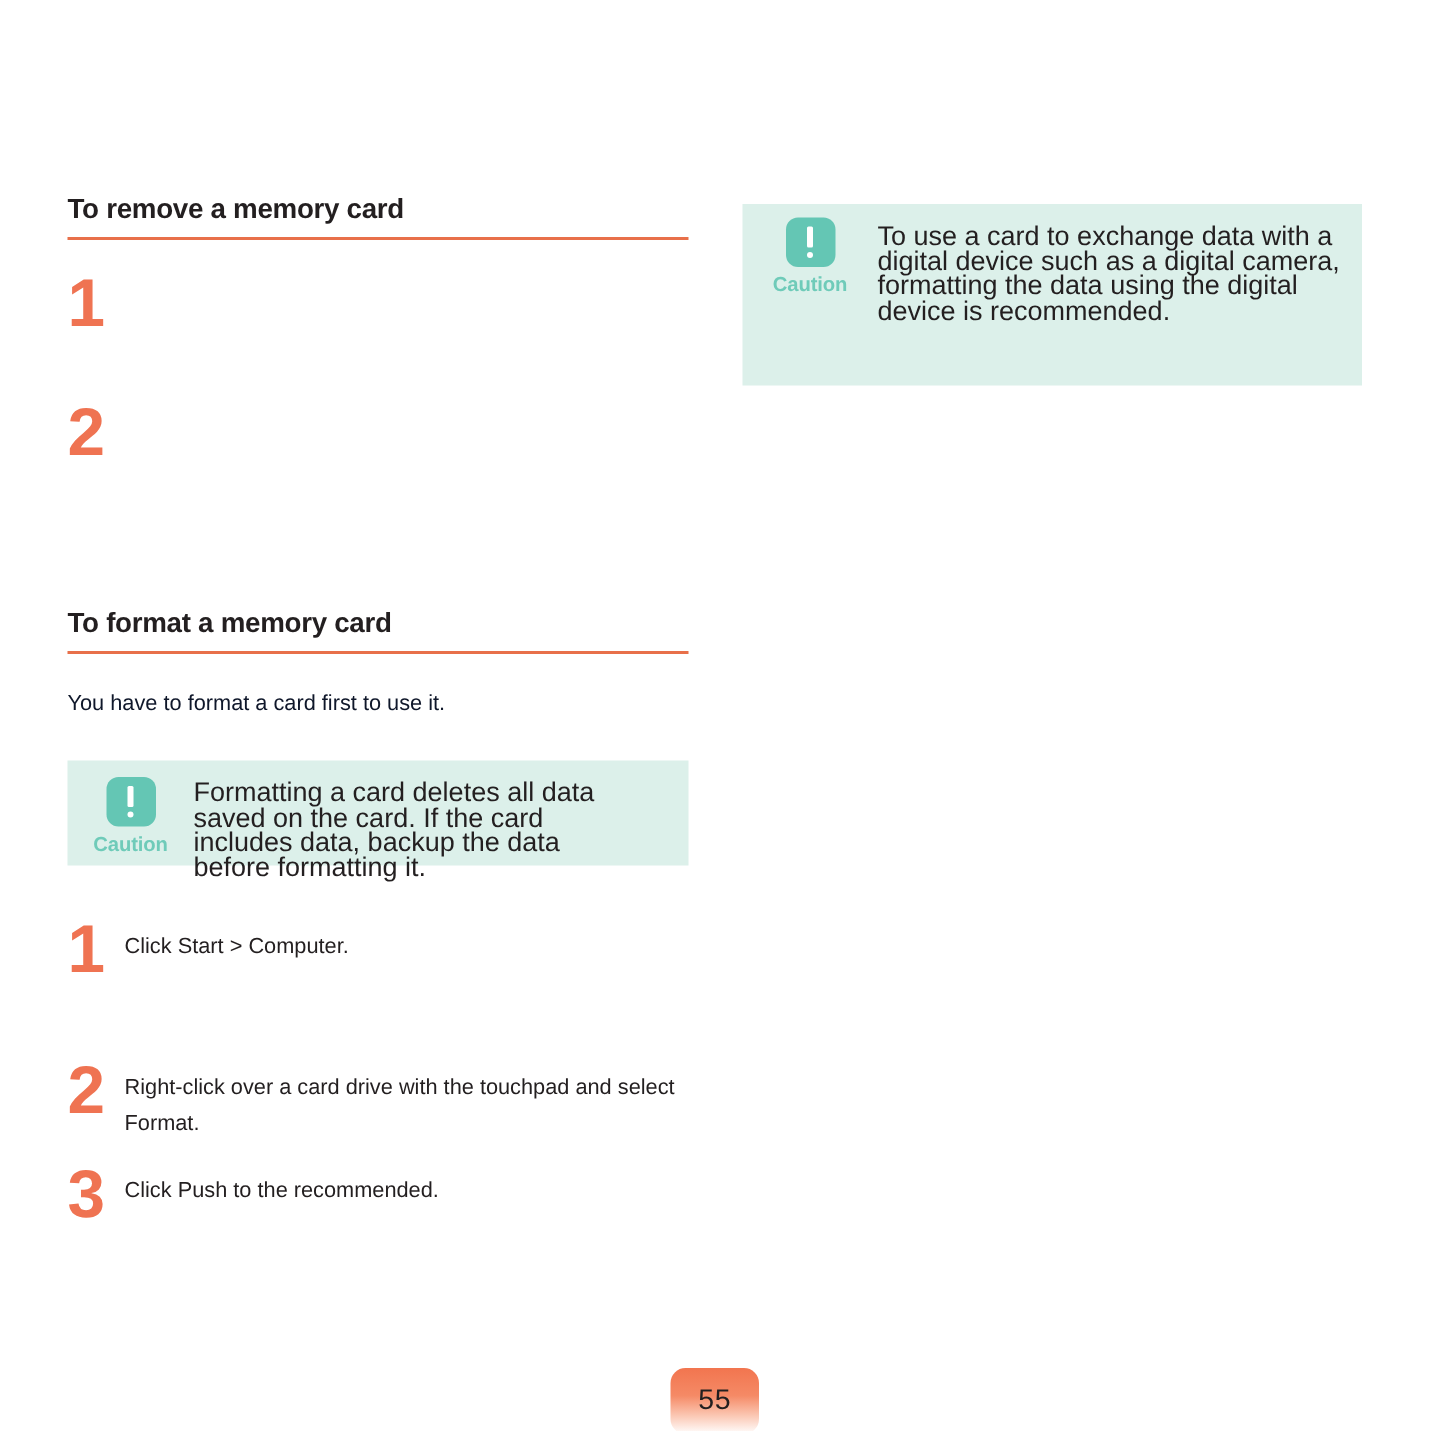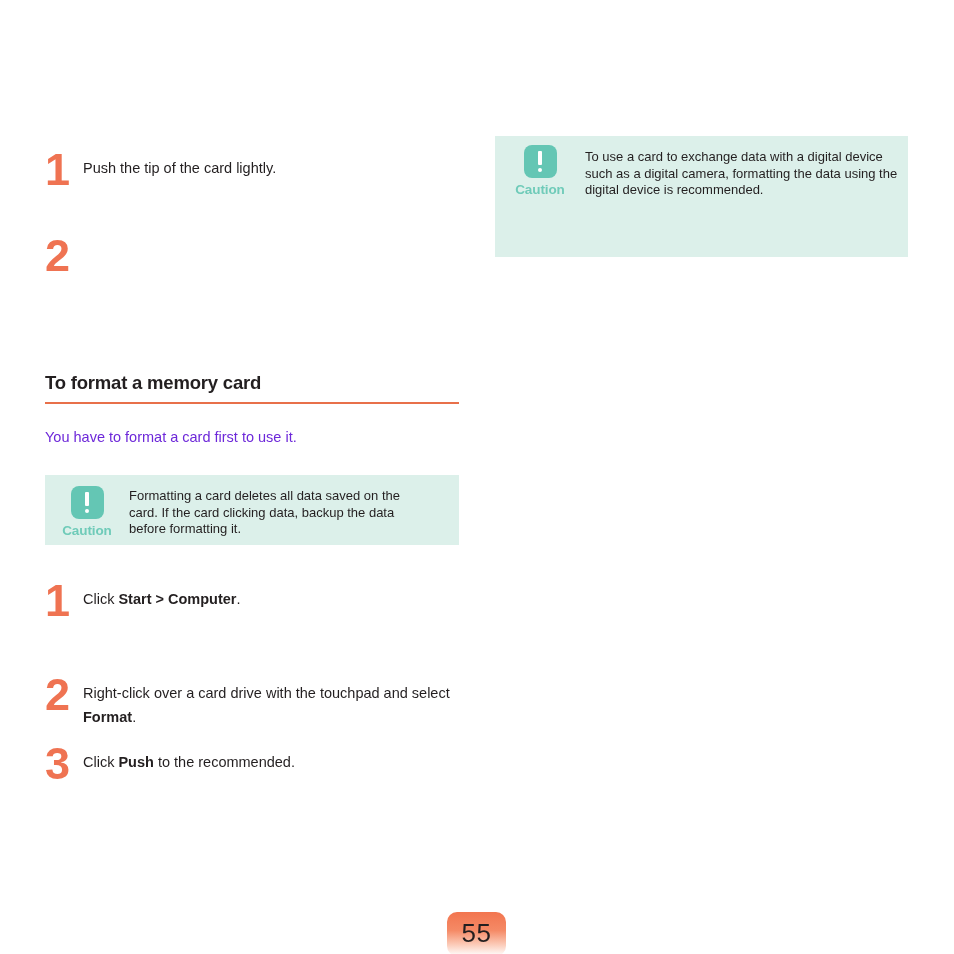--- a/index.html
+++ b/index.html
@@ -70,26 +70,26 @@
     color: #ef7352;
     letter-spacing: -1px;
     font-family: "Liberation Sans", sans-serif;
   }
   .step-text {
     font-size: 14.5px;
     line-height: 23.5px;
     color: #231f20;
     padding-top: 7px;
   }
-  .step-text b { font-weight: bold; }
+  .step-text b { font-weight: normal; }
 
   .para {
     font-size: 14.5px;
     line-height: 23px;
-    color: #6d28d9;
+    color: #0f172a;
   }
 
   
   .caution {
     background: #dcf0ea;
     display: flex;
     align-items: flex-start;
     box-sizing: border-box;
   }
   .caution-aside {
@@ -128,21 +128,21 @@
   }
   .caution-label {
     margin-top: 4px;
     font-size: 13.5px;
     font-weight: bold;
     color: #6fcbb9;
     letter-spacing: -0.1px;
     white-space: nowrap;
   }
   .caution-body {
-    font-size: 13px;
+    font-size: 18px;
     line-height: 16.5px;
     color: #231f20;
   }
   .caution-body p { margin: 0; }
   .caution-body p + p { margin-top: 9px; }
 
   
   .caution-left {
     width: 414px;
     height: 70px;
@@ -167,39 +167,42 @@
     top: 912px;
     width: 59px;
     height: 44px;
     border-radius: 10px;
     background: linear-gradient(to bottom, #f2754f 0%, #f58a66 42%, #fbc7b3 72%, #ffffff 100%);
     display: flex;
     align-items: flex-start;
     justify-content: center;
   }
   .page-number span {
-    font-size: 26px;
+    font-size: 19px;
     line-height: 21px;
     color: #231f20;
     padding-top: 11px;
     letter-spacing: 0.5px;
   }
 </style>
 </head>
 <body>
 
 <div class="page">
 
   <div class="col-left">
 
+    <div class="section">
+      <h2 class="section-title">To remove a memory card</h2>
+      <div class="title-rule"></div>
+    </div>
 
     <div class="steps" style="margin-top:22px;">
       <div class="step" style="height:86px;">
         <div class="step-num">1</div>
-        <div class="step-text">Push the tip of the card lightly.</div>
       </div>
       <div class="step" style="height:60px;">
         <div class="step-num">2</div>
       </div>
     </div>
 
     <div class="section" style="margin-top:76px;">
       <h2 class="section-title">To format a memory card</h2>
       <div class="title-rule"></div>
     </div>
@@ -208,21 +211,21 @@
 
     <div class="caution caution-left" style="margin-top:26px;">
       <div class="caution-aside">
         <div class="caution-icon">
           <div class="bang"></div>
           <div class="dot"></div>
         </div>
         <div class="caution-label">Caution</div>
       </div>
       <div class="caution-body">
-        <p>Formatting a card deletes all data saved on the card. If the card clicking data, backup the data before formatting it.</p>
+        <p>Formatting a card deletes all data saved on the card. If the card includes data, backup the data before formatting it.</p>
       </div>
     </div>
 
     <div class="steps" style="margin-top:36px;">
       <div class="step" style="height:94px;">
         <div class="step-num">1</div>
         <div class="step-text">
           <span>Click </span><b>Start &gt; Computer</b><span>.</span>
         </div>
       </div>

